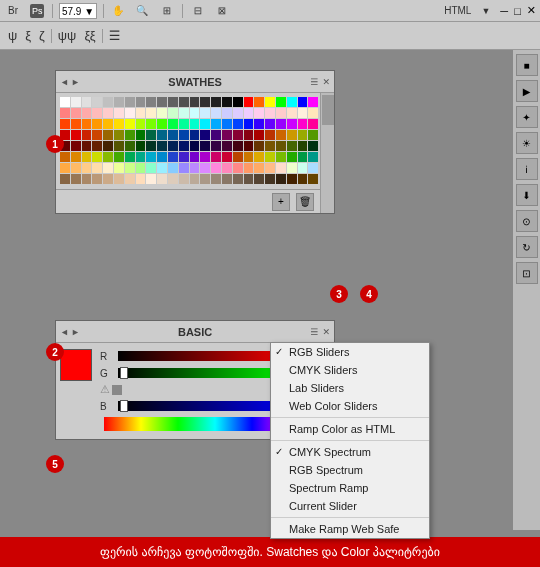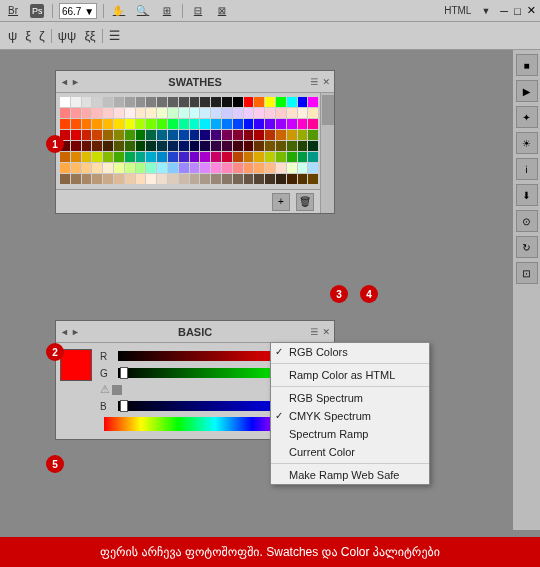--- a/index.html
+++ b/index.html
@@ -24,21 +24,20 @@
       border-bottom: 1px solid #999;
     }
     .toolbar-icon {
       width: 18px;
       height: 18px;
       display: flex;
       align-items: center;
       justify-content: center;
       font-size: 10px;
       color: #333;
-      text-decoration: underline;
     }
     .toolbar-divider {
       width: 1px;
       height: 14px;
       background: #999;
     }
     .toolbar-percent {
       background: #fff;
       border: 1px solid #999;
       width: 38px;
@@ -358,21 +357,21 @@
 
 <div class="top-toolbar">
   <span class="toolbar-icon">Br</span>
   <span class="toolbar-icon">
     <svg width="16" height="16" viewBox="0 0 16 16">
       <rect width="14" height="14" x="1" y="1" fill="#555" rx="2"></rect>
       <text x="3" y="11" font-size="9" fill="white">Ps</text>
     </svg>
   </span>
   <span class="toolbar-divider"></span>
-  <span class="toolbar-percent">66.7 ▼</span>
+  <span class="toolbar-percent">57.9 ▼</span>
   <span class="toolbar-divider"></span>
   <span class="toolbar-icon">✋</span>
   <span class="toolbar-icon">🔍</span>
   <span class="toolbar-icon">⊞</span>
   <span class="toolbar-divider"></span>
   <span class="toolbar-icon">⊟</span>
   <span class="toolbar-icon">⊠</span>
   <div style="flex:1"></div>
   <span style="font-size:10px;color:#333;margin-right:4px;">HTML</span>
   <span style="font-size:9px;color:#333;">▼</span>
@@ -710,28 +709,31 @@
           <div class="slider-thumb" style="left:2px;top:-1px;"></div>
         </div>
         <div class="slider-value">0</div>
       </div>
 
       <div class="color-spectrum"></div>
     </div>
   </div>
 
   <div class="dropdown-menu" id="dropdown-menu">
-      <div class="menu-item checked">RGB Colors</div>
+      <div class="menu-item checked">RGB Sliders</div>
+      <div class="menu-item">CMYK Sliders</div>
+      <div class="menu-item">Lab Sliders</div>
+      <div class="menu-item">Web Color Sliders</div>
       <div class="menu-divider"></div>
       <div class="menu-item">Ramp Color as HTML</div>
       <div class="menu-divider"></div>
+      <div class="menu-item checked">CMYK Spectrum</div>
       <div class="menu-item">RGB Spectrum</div>
-      <div class="menu-item checked">CMYK Spectrum</div>
       <div class="menu-item">Spectrum Ramp</div>
-      <div class="menu-item">Current Color</div>
+      <div class="menu-item">Current Slider</div>
       <div class="menu-divider"></div>
       <div class="menu-item">Make Ramp Web Safe</div>
     </div>
 
 </div>
 
 <div class="status-bar">
   <span>ფერის არჩევა ფოტოშოფში. Swatches და Color პალიტრები</span>
 </div>
 

